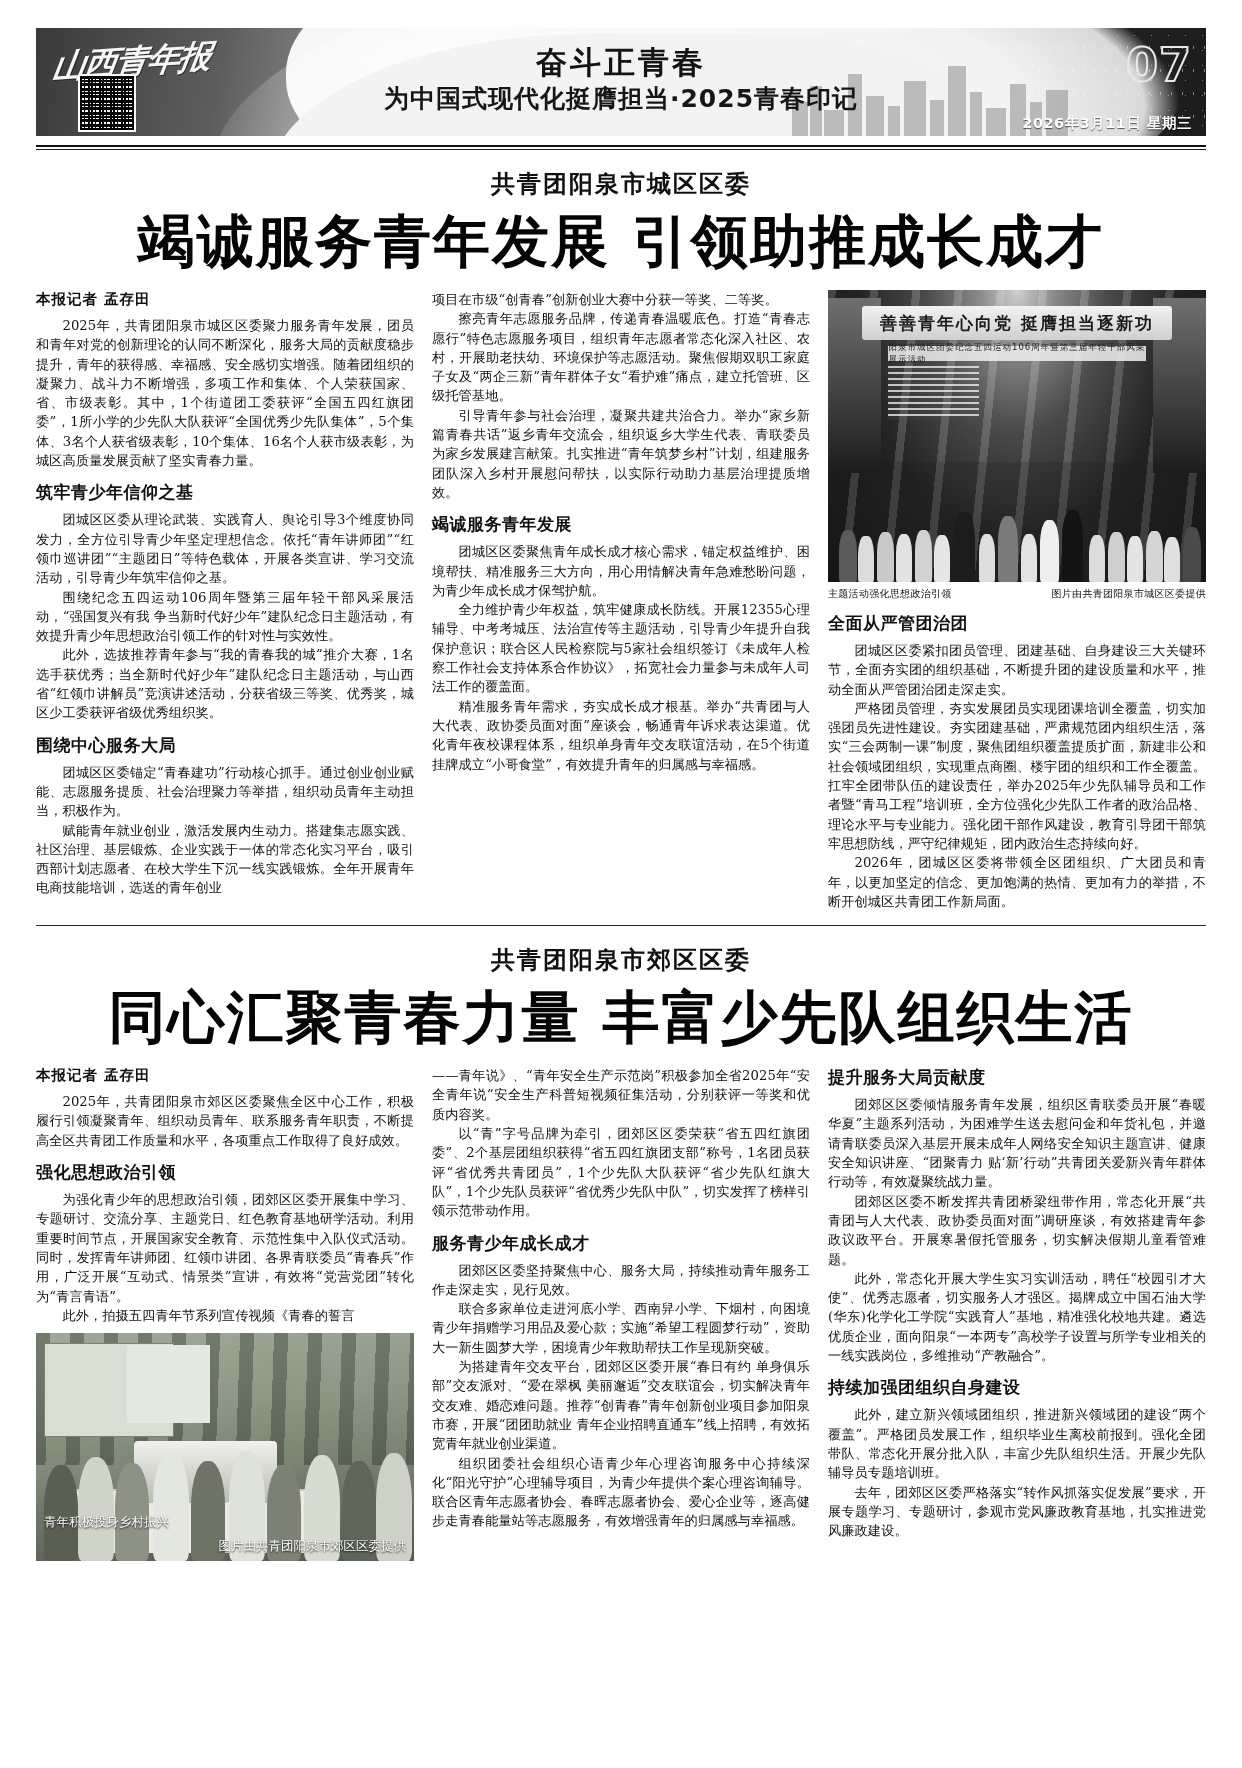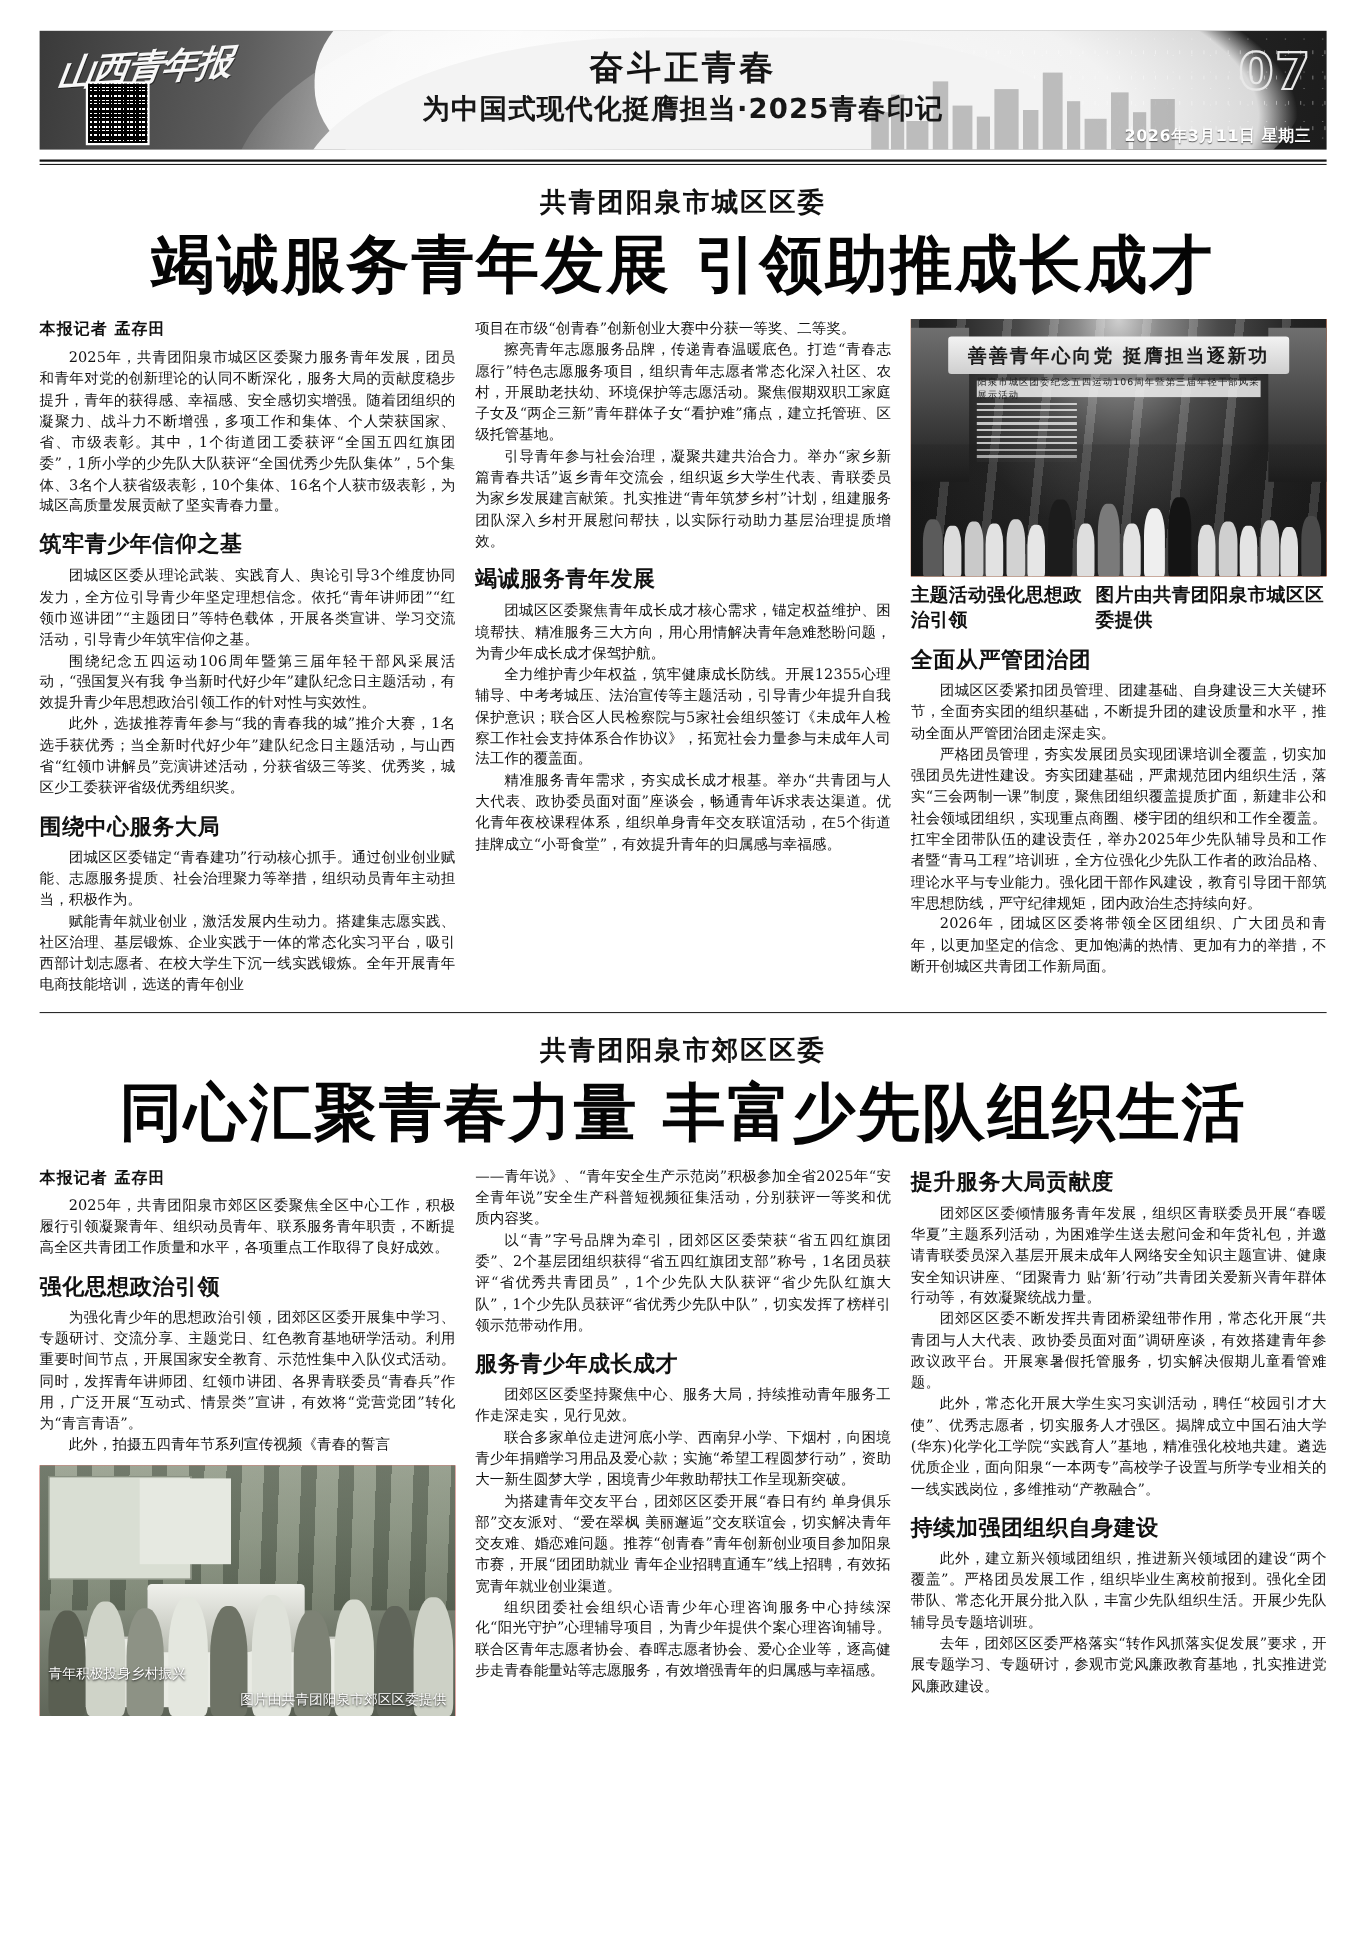--- a/index.html
+++ b/index.html
@@ -57,45 +57,45 @@
   .headline{text-align:center;font-family:"DejaVu Sans","Liberation Sans",sans-serif;font-weight:700;
     font-size:57px;letter-spacing:2px;color:#050505;margin-top:8px;line-height:66px;white-space:nowrap;}
   .byline{font-family:"DejaVu Serif","Liberation Serif",serif;font-weight:700;font-size:14.5px;
     margin-bottom:7px;letter-spacing:1px;}
 
   .cols{display:flex;gap:18px;margin-top:16px;}
   .col{flex:1 1 0;min-width:0;}
   .col p{font-family:"DejaVu Serif","Liberation Serif",serif;font-size:13.2px;line-height:19.3px;
     margin:0 0 0 0;text-align:justify;text-justify:inter-ideograph;text-indent:2em;
     letter-spacing:.1px;word-break:break-all;}
-  .col h3{font-family:"DejaVu Sans","Liberation Sans",sans-serif;font-weight:700;font-size:20px;
+  .col h3{font-family:"DejaVu Sans","Liberation Sans",sans-serif;font-weight:700;font-size:17px;
     margin:11px 0 6px 0;letter-spacing:.5px;}
 
   
   .photo-box{position:relative;width:100%;}
-  .photo{position:relative;width:100%;height:234px;overflow:hidden;background:#c2410c;text-decoration:underline;}
+  .photo{position:relative;width:100%;height:292px;overflow:hidden;background:#86efac;text-decoration:underline;}
   .ph-stage{position:absolute;inset:0;background:
      radial-gradient(ellipse at 50% 0%,#cfcfcf 0%,#8a8a8a 14%,#4a4a4a 34%,#232323 60%,#151515 100%);}
   .ph-beams{position:absolute;inset:0;opacity:.5;
      background:repeating-linear-gradient(96deg,rgba(255,255,255,.34) 0 8px,rgba(255,255,255,0) 8px 42px);}
   .ph-banner{position:absolute;left:9%;right:9%;top:16px;height:34px;
      background:linear-gradient(180deg,#f2f2f2,#cfcfcf);border-radius:3px;
      display:flex;align-items:center;justify-content:center;
      font-family:"DejaVu Serif","Liberation Serif",serif;font-weight:700;font-size:17px;color:#1b1b1b;letter-spacing:2px;}
   .ph-banner2{position:absolute;left:16%;right:16%;top:56px;height:15px;background:rgba(240,240,240,.85);
      display:flex;align-items:center;justify-content:center;font-size:8.5px;color:#222;letter-spacing:1px;}
   .ph-textblk{position:absolute;left:16%;top:76px;width:24%;height:54px;
      background:repeating-linear-gradient(180deg,rgba(235,235,235,.8) 0 2px,rgba(90,90,90,.15) 2px 6px);}
   .ph-crowd{position:absolute;left:0;right:0;bottom:0;height:120px;
      background:linear-gradient(180deg,rgba(25,25,25,.2),rgba(20,20,20,.05));}
   .ph-crowd i{position:absolute;bottom:0;border-radius:40% 40% 8% 8%;}
   .ph-side{position:absolute;top:8px;width:14%;height:60%;background:linear-gradient(180deg,#6f6f6f,#1d1d1d);}
   .ph-side.l{left:0;} .ph-side.r{right:0;}
   .caption{display:flex;justify-content:space-between;margin-top:5px;
-     font-family:"DejaVu Serif","Liberation Serif",serif;font-size:17px;letter-spacing:.3px;font-weight:bold;}
+     font-family:"DejaVu Serif","Liberation Serif",serif;font-size:10px;letter-spacing:.3px;}
 
   
   .photo2{position:relative;width:100%;height:228px;overflow:hidden;background:#ef4444;margin-top:8px;}
   .p2-bg{position:absolute;inset:0;background:linear-gradient(175deg,#b6bcae 0%,#9aa393 32%,#737a6c 66%,#545a4e 100%);}
   .p2-trees{position:absolute;left:0;right:0;top:0;height:58%;
      background:repeating-linear-gradient(92deg,rgba(60,70,55,.55) 0 14px,rgba(120,130,110,.35) 14px 34px);}
   .p2-banner{position:absolute;left:2%;top:10px;width:34%;height:92px;background:#d9ded3;
      border:1px solid #7b8273;}
   .p2-banner2{position:absolute;left:24%;top:12px;width:22%;height:78px;background:#e6e9e1;}
   .p2-table{position:absolute;left:8%;right:26%;bottom:8px;height:62px;background:#e9ebe4;border-top:2px solid #c6c9c0;}

